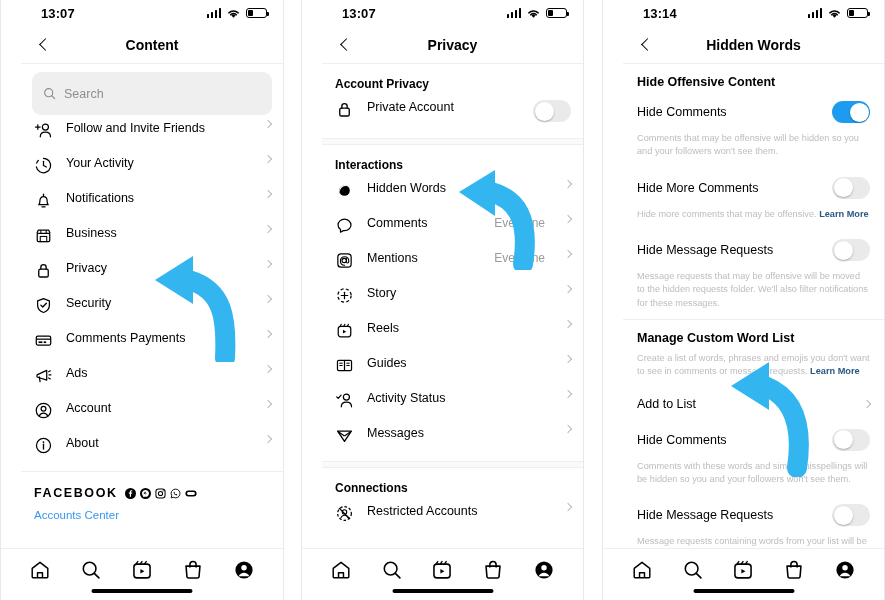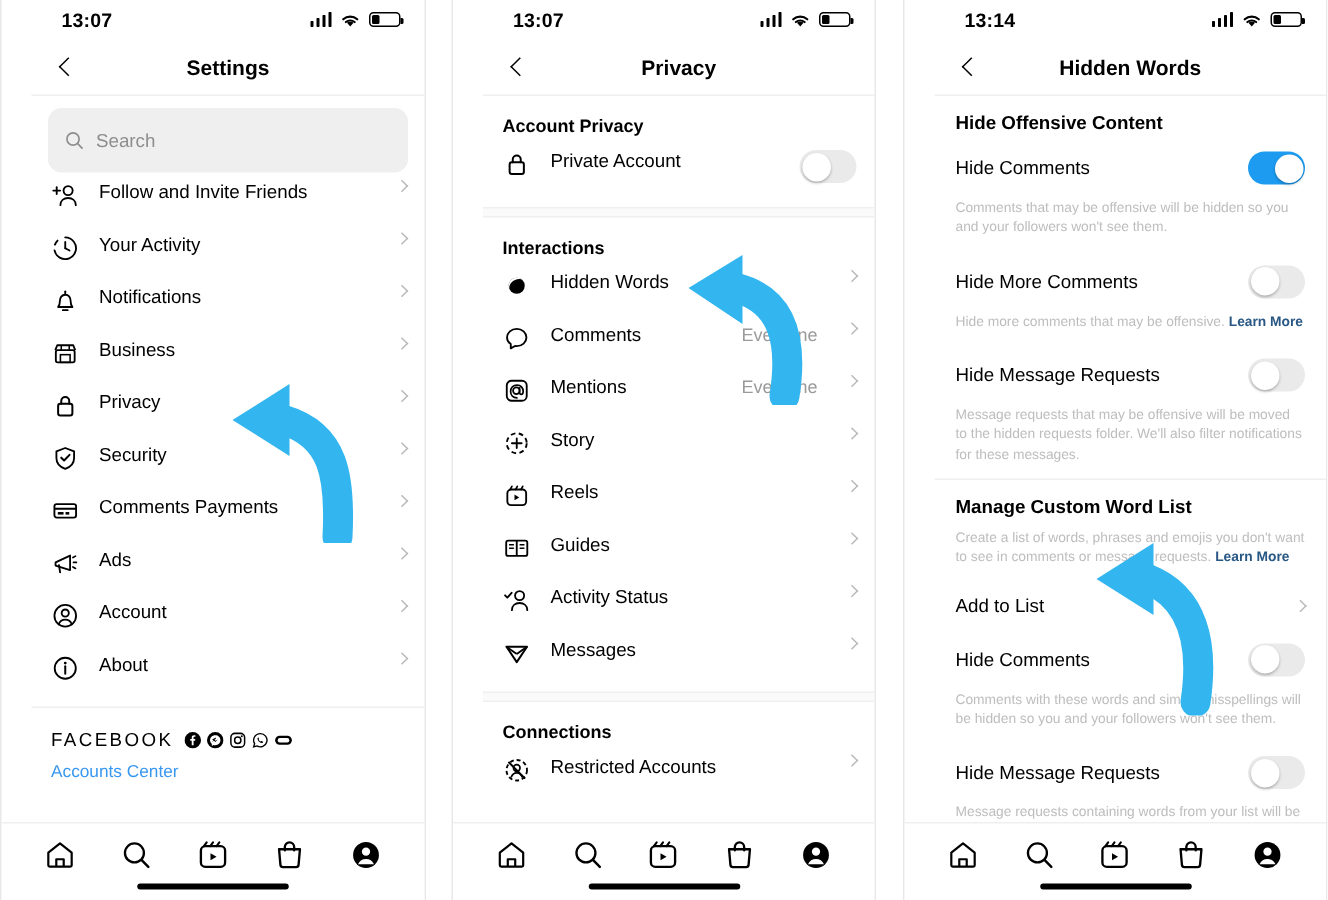--- a/index.html
+++ b/index.html
@@ -110,21 +110,21 @@
   .p3desc {
     font-size: 9.2px; color: #bdbdbd; line-height: 1.45;
     padding: 0 14px 9px; max-width: 268px;
   }
   .p3desc a { color: #2a5885; text-decoration: none; font-weight: 600; }
   .p3block { border-bottom: 1px solid #efefef; }
 
   
   .fbsec { padding: 14px 13px 11px; border-top: 1px solid #efefef; }
   .fbrow { display: flex; align-items: center; gap: 7px; }
-  .fbword { font-size: 12.5px; font-weight: 400; letter-spacing: 1.6px; color: #000; }
+  .fbword { font-size: 12.5px; font-weight: 700; letter-spacing: 1.6px; color: #000; }
   .fbicons { display: flex; align-items: center; gap: 4px; }
   .acct { font-size: 11.5px; color: #3897f0; margin-top: 9px; }
 
   
   .tabbar {
     position: absolute; left: 0; right: 0; bottom: 0;
     height: 52px; border-top: 1px solid #efefef; background: #fff;
     display: flex; align-items: flex-start; justify-content: space-around;
     padding: 9px 14px 0;
   }
@@ -162,21 +162,21 @@
         <div class="batt">
             <div class="lvl" style="width:30%"></div>
           </div>
       </div>
     </div>
 
     <div class="navbar">
       <div class="backbtn">
           <div class="chev-back"></div>
         </div>
-      <div class="navtitle">Settings</div>
+      <div class="navtitle">Content</div>
     </div>
 
     <div class="searchwrap">
       <div class="searchbox">
         <svg width="13" height="13" viewBox="0 0 16 16">
           <circle cx="7" cy="7" r="5" stroke="#8e8e8e" stroke-width="1.4" fill="none"></circle>
           <line x1="10.8" y1="10.8" x2="14.4" y2="14.4" stroke="#8e8e8e" stroke-width="1.4" stroke-linecap="round"></line>
         </svg>
         <div class="ph">Search</div>
       </div>

